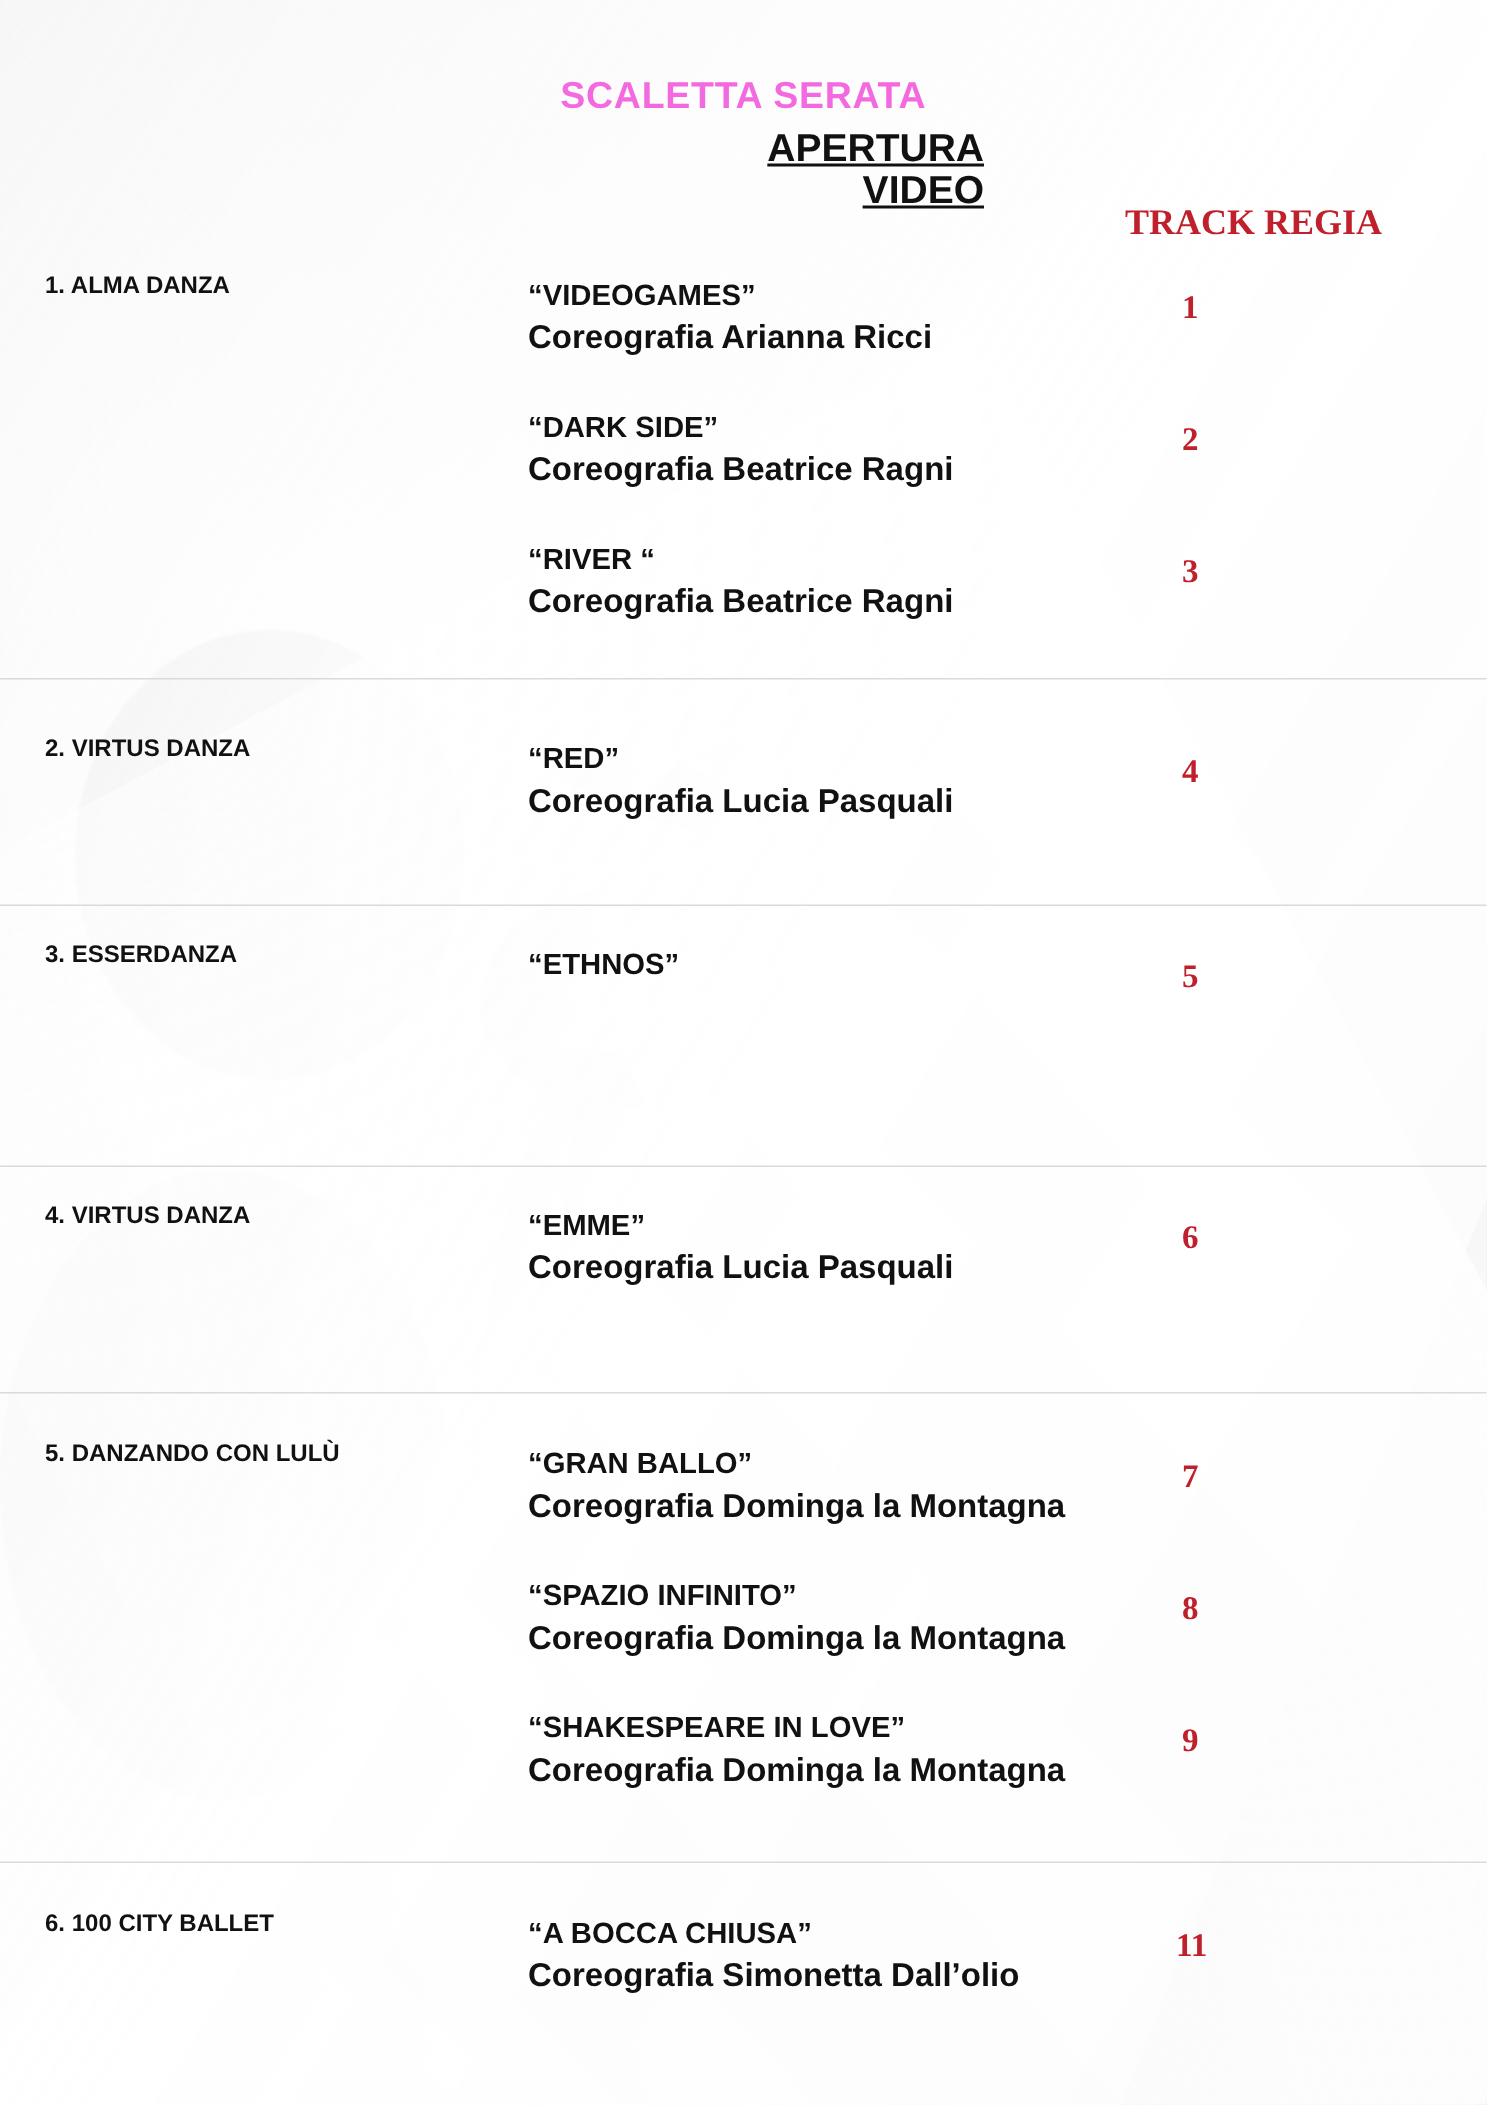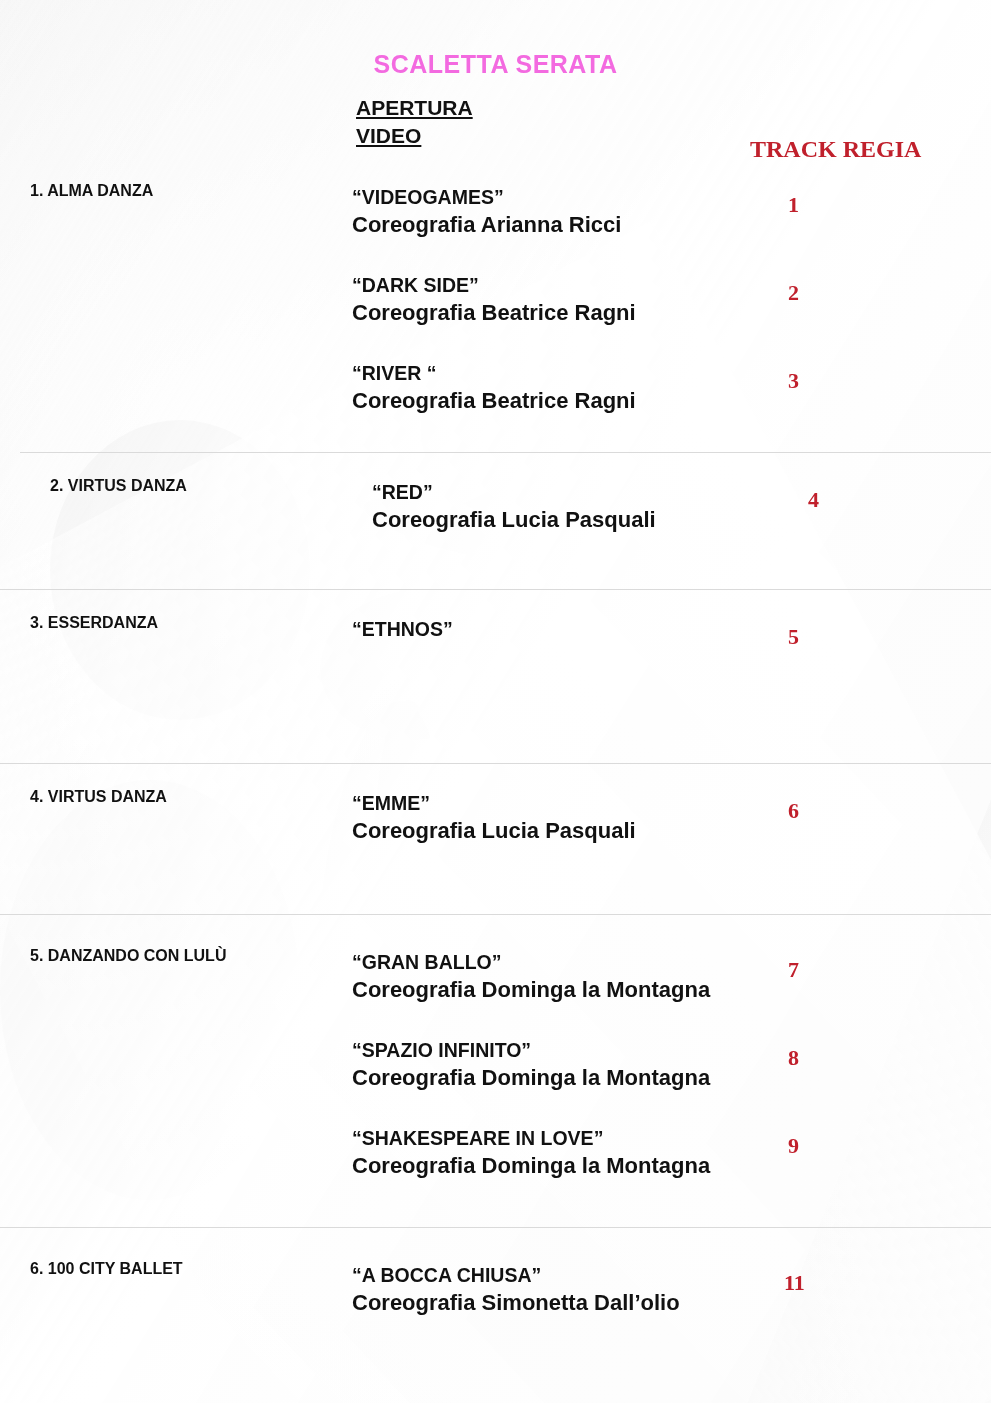--- a/index.html
+++ b/index.html
@@ -102,25 +102,25 @@
     text-align: center;
     font-size: 25px;
     font-weight: bold;
     color: #f36ae0;
     letter-spacing: .5px;
     margin-top: 20px;
   }
 
   .apertura {
     position: absolute;
-    top: 94px;
+    top: 84px;
     left: 356px;
     width: 300px;
-    text-align: left;
-    font-size: 21px;
+    text-align: right;
+    font-size: 26px;
     font-weight: bold;
     color: #111;
     line-height: 28px;
   }
   .apertura span {
     display: inline-block;
     text-decoration: underline;
     text-underline-offset: 2px;
   }
 
@@ -242,21 +242,21 @@
               <div class="choreo">Coreografia Beatrice Ragni</div>
               <div class="track">2</div>
             </div>
             <div class="piece">
               <div class="title">“RIVER “</div>
               <div class="choreo">Coreografia Beatrice Ragni</div>
               <div class="track">3</div>
             </div>
           </div>
         </div>
-        <div class="group" style="padding-top: 22px; padding-bottom: 26px; margin-left: 20px;">
+        <div class="group" style="padding-top: 36px; padding-bottom: 26px;">
           <div class="group-inner">
             <div class="company" style="top: 2px;">2. VIRTUS DANZA</div>
             <div class="piece">
               <div class="title">“RED”</div>
               <div class="choreo">Coreografia Lucia Pasquali</div>
               <div class="track">4</div>
             </div>
           </div>
         </div>
         <div class="group" style="padding-top: 22px; padding-bottom: 28px;">

